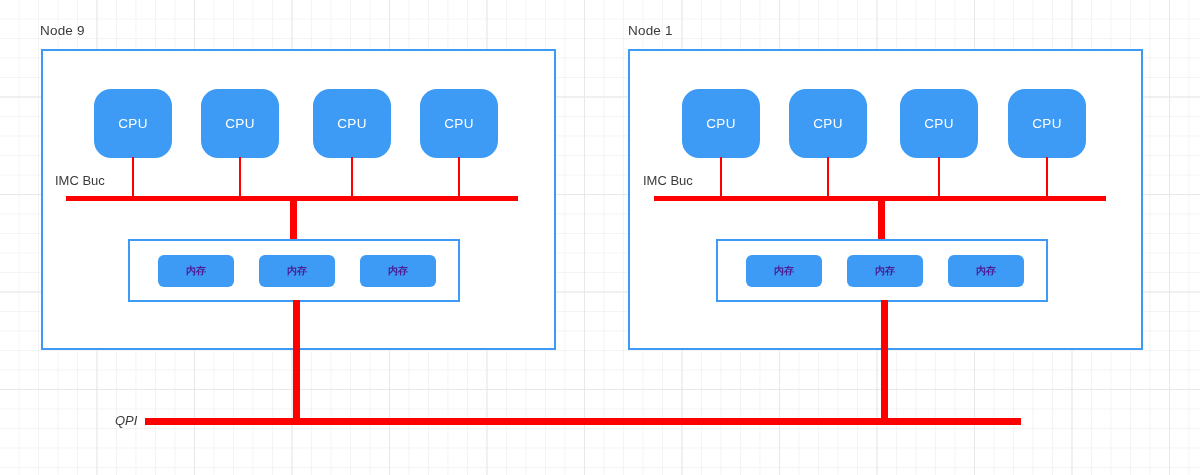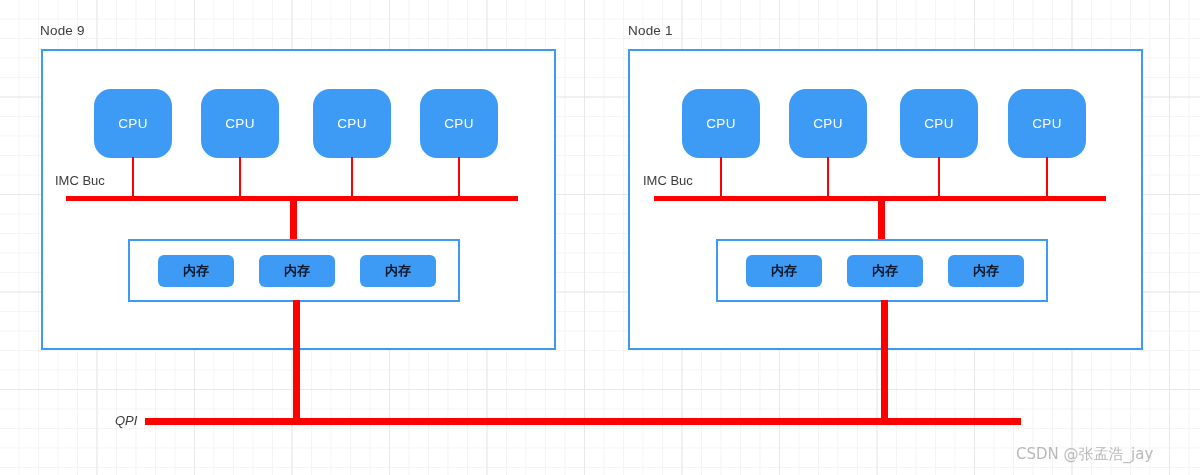--- a/index.html
+++ b/index.html
@@ -58,22 +58,22 @@
     position: absolute;
     border: 2px solid #3D9BF5;
     background: #ffffff;
     box-sizing: border-box;
   }
 
   .mem-box {
     position: absolute;
     background: #3D9BF5;
     border-radius: 6px;
-    color: #0f172a;
-    font-size: 13px;
+    color: #4c1d95;
+    font-size: 10px;
     display: flex;
     align-items: center;
     justify-content: center;
     font-family: "DejaVu Sans", sans-serif;
     font-weight: 600;
   }
 
   .wire-v {
     position: absolute;
     background: #FF0000;
@@ -191,15 +191,14 @@
   </div>
   <div class="mem-box" style="left:948px; top:255px; width:76px; height:32px;">
     <span>内存</span>
   </div>
 
   <div class="wire-v-thick" style="left:881px; top:300px; height:124px;"></div>
 
   <div class="bus-label" style="left:115px; top:413px;font-style:italic;">QPI</div>
   <div class="wire-h-thick" style="left:145px; top:418px; width:876px;"></div>
 
-  <div class="watermark" style="left:1016px; top:445px;">CSDN @张孟浩_jay</div>
 
 </div>
 
 </body></html>

